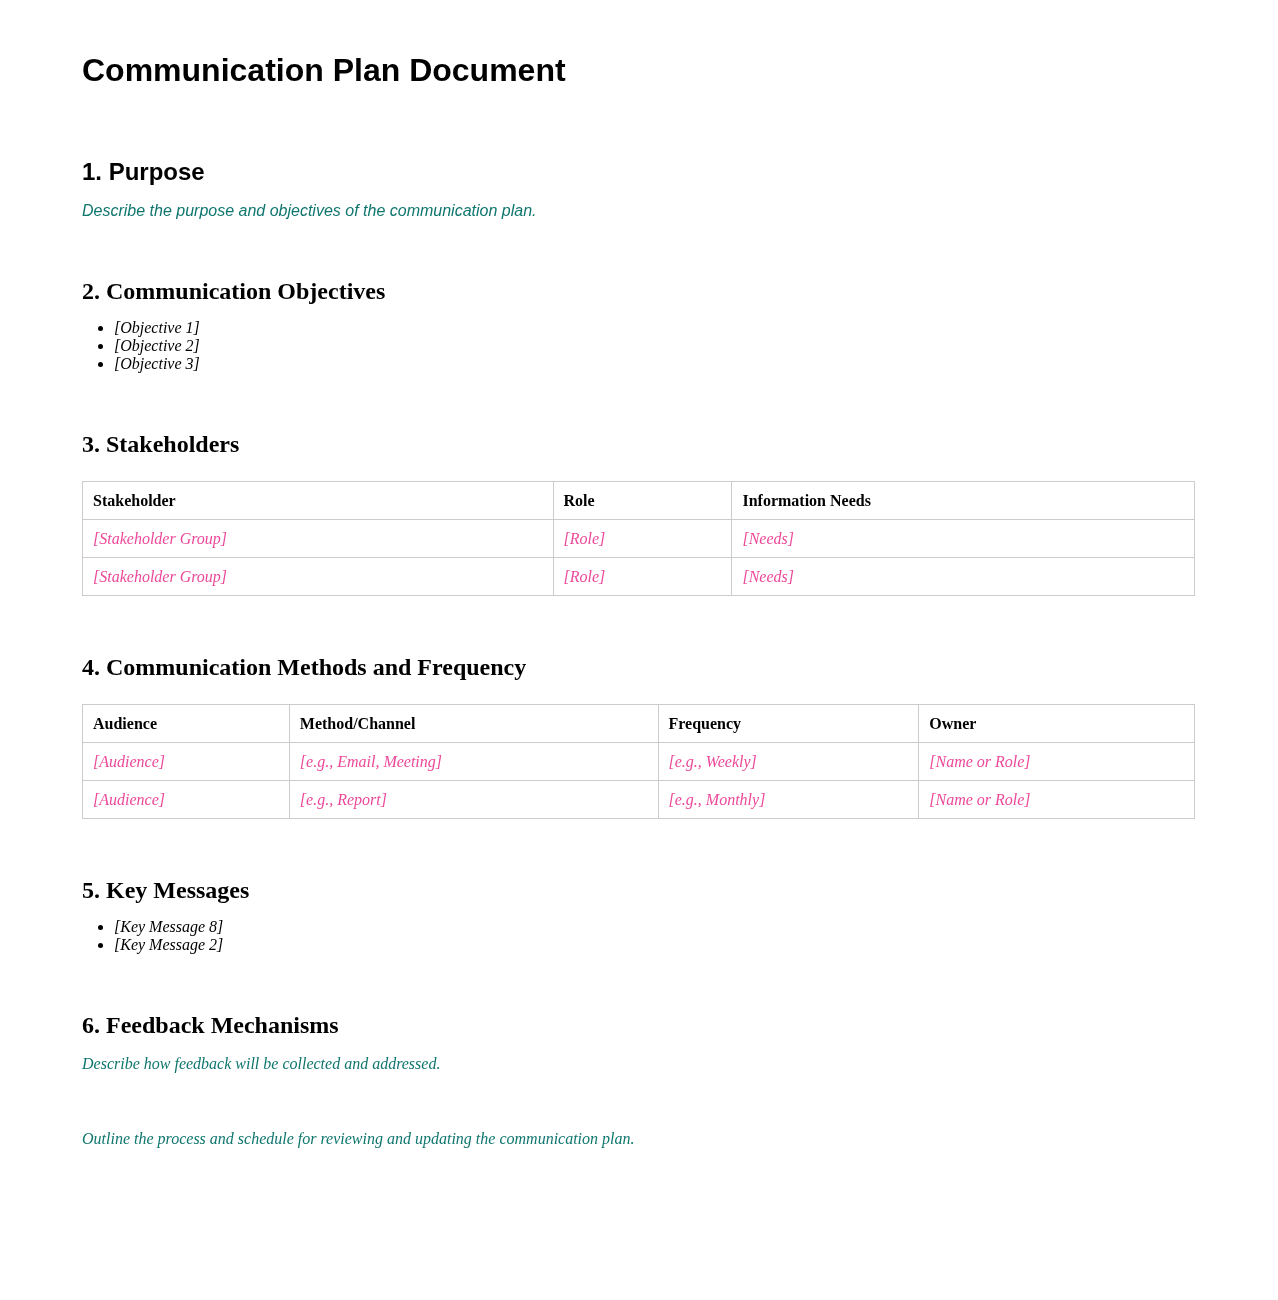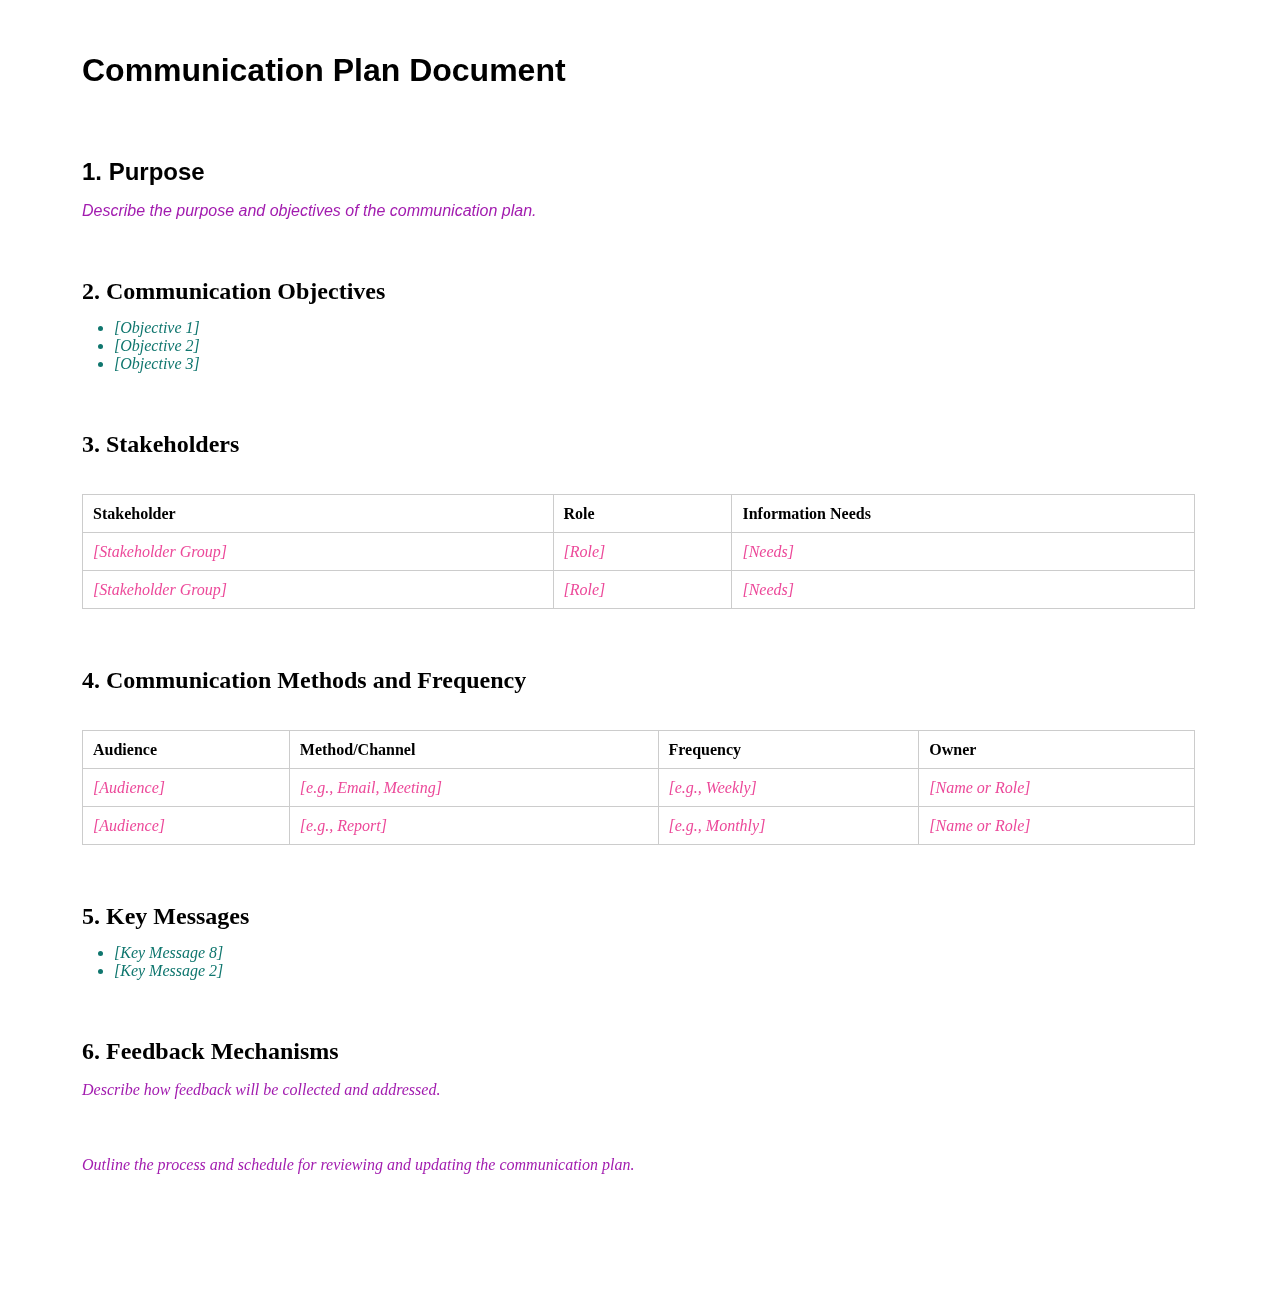--- a/index.html
+++ b/index.html
@@ -13,30 +13,30 @@
   h1 {
     font-size: 32px; font-weight: bold; margin: 14px 0 16px 0; line-height: 36px;
   }
   h2 {
     font-size: 24px; font-weight: bold; margin: 0; line-height: 28px;
   }
   .section { margin-top: 0; }
   .s1 { margin-top: 70px; }
   .gap { margin-top: 57px; font-family: Liberation Serif, serif; }
   .placeholder {
-    font-style: italic; color: #a21caf; font-size: 16px; line-height: 18px;
+    font-style: italic; color: #0f766e; font-size: 16px; line-height: 18px;
   }
   p.placeholder { margin: 16px 0 0 0; }
   ul {
     margin: 14px 0 0 0; padding-left: 32px;
     list-style: disc; color: #808080;
   }
-  ul li { font-style: italic; color: #0f766e; font-size: 16px; line-height: 18px; }
+  ul li { font-style: italic; color: #000000; font-size: 16px; line-height: 18px; }
   table {
-    border-collapse: collapse; width: 1113px; margin-top: 36px;
+    border-collapse: collapse; width: 1113px; margin-top: 23px;
     font-size: 16px;
   }
   th, td {
     border: 1px solid #cccccc; text-align: left; padding: 0 10px;
     height: 37px; vertical-align: middle;
   }
   th { font-weight: bold; color: #000; }
   td { font-style: italic; color: #ec4899; }
 </style>
 </head>

